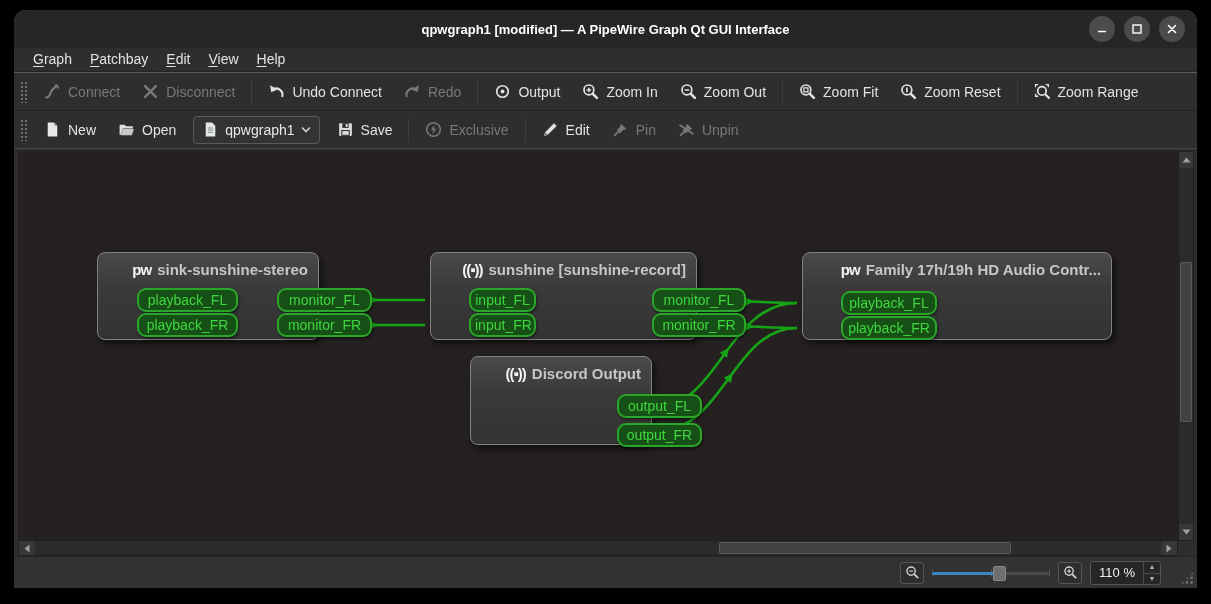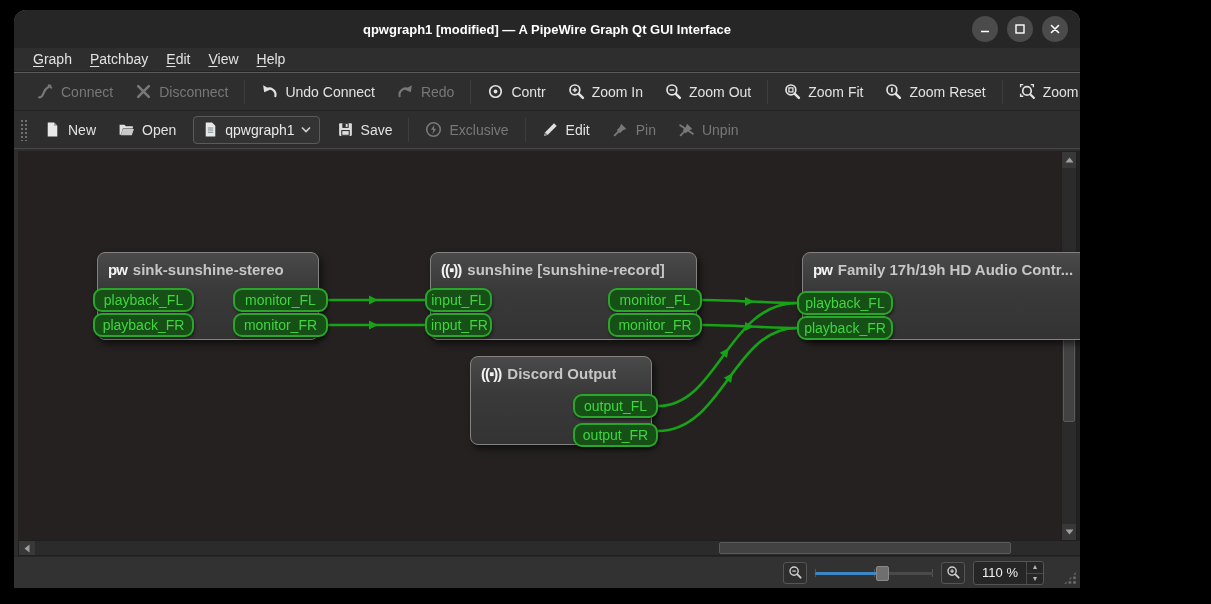--- a/index.html
+++ b/index.html
@@ -1,19 +1,19 @@
 <!DOCTYPE html>
 <html><head>
 <meta charset="utf-8">
 <style>
   * { margin:0; padding:0; box-sizing:border-box; }
   html,body { width:1211px; height:604px; background:#000; overflow:hidden;
               font-family:"Liberation Sans","DejaVu Sans",sans-serif; }
   .screen { position:relative; width:1211px; height:604px; background:#000; }
-  .window { position:absolute; left:14px; top:10px; width:1066px; height:578px;
+  .window { position:absolute; left:14px; top:10px; width:1183px; height:578px;
             background:#737373; border-radius:12px 12px 0 0; overflow:hidden; }
 
   
   .titlebar { position:relative; height:38px; background:#262626; display:flex;
               align-items:center; justify-content:center; }
   .titlebar-text { color:#ffffff; font-size:13px; font-weight:bold; }
   .win-controls { position:absolute; right:12px; top:6px; display:flex; gap:9px; }
   .win-btn { width:26px; height:26px; border-radius:50%; background:#4b4b4b;
              display:flex; align-items:center; justify-content:center; }
   .win-btn svg { display:block; }
@@ -46,29 +46,29 @@
   
   .canvas-area { position:relative; height:408px; background:#2e2e2e;
                  border-top:1px solid #474747; }
   .canvas { position:absolute; left:4px; top:2px; width:1160px; height:390px;
             background:#242120; overflow:hidden; }
   .edges { position:absolute; left:0; top:0; z-index:2; }
 
   .node { position:absolute; z-index:1; border:1px solid #828282; border-radius:8px;
           background:linear-gradient(180deg,#4a4a4a 0%,#3a3a3a 40%,#333333 100%);
           box-shadow:3px 4px 7px rgba(0,0,0,0.55); }
-  .node-header { display:flex; align-items:center; gap:6px; padding:8px 10px 0 10px; }
+  .node-header { display:flex; align-items:center; gap:6px; padding:8px 10px 0 10px;justify-content:flex-end; }
   .node-icon { color:#f2f2f2; font-weight:bold; font-size:15px; letter-spacing:-1px;
                white-space:nowrap; }
   .node-title { color:#c6c6c6; font-weight:bold; font-size:15px; white-space:nowrap;
                 overflow:hidden; }
   .port { position:absolute; z-index:3; height:24px; border:2px solid #2aa72a;
           border-radius:9px; background:#165016; color:#3fd63f; font-size:14px;
           line-height:20px; text-align:center; padding:0 4px; white-space:nowrap;
-          box-shadow:1px 2px 3px rgba(0,0,0,0.45); }
+          box-shadow:1px 2px 3px rgba(0,0,0,0.45);margin-left:44px; }
 
   
   .vscroll { position:absolute; right:3px; top:2px; width:16px; height:390px;
              background:#2b2b2b; border:1px solid #1f1f1f; }
   .hscroll { position:absolute; left:4px; bottom:0; width:1160px; height:16px;
              background:#2b2b2b; border:1px solid #1f1f1f; }
   .sb-btn { position:absolute; background:#383838; display:flex; align-items:center;
             justify-content:center; }
   .sb-btn svg { display:block; }
   .vscroll .sb-btn { left:0; width:14px; height:16px; }
@@ -170,21 +170,21 @@
       <span>Redo</span>
     </div>
 
     <div class="tb-sep"></div>
 
     <div class="tb-btn">
       <svg class="icon16" viewBox="0 0 16 16">
             <circle cx="8" cy="8" r="5.4" fill="none" stroke="#e2e2e2" stroke-width="1.6"></circle>
             <circle cx="8" cy="8" r="1.8" fill="#e2e2e2"></circle>
           </svg>
-      <span>Contr</span>
+      <span>Output</span>
     </div>
     <div class="tb-btn">
       <svg class="icon16" viewBox="0 0 16 16">
             <circle cx="6.5" cy="6.5" r="4.6" fill="none" stroke="#e2e2e2" stroke-width="1.6"></circle>
             <path d="M10.2 10.2 L14 14" stroke="#e2e2e2" stroke-width="2.4" stroke-linecap="round"></path>
             <path d="M6.5 4.4 V8.6 M4.4 6.5 H8.6" stroke="#e2e2e2" stroke-width="1.4"></path>
           </svg>
       <span>Zoom In</span>
     </div>
     <div class="tb-btn">

